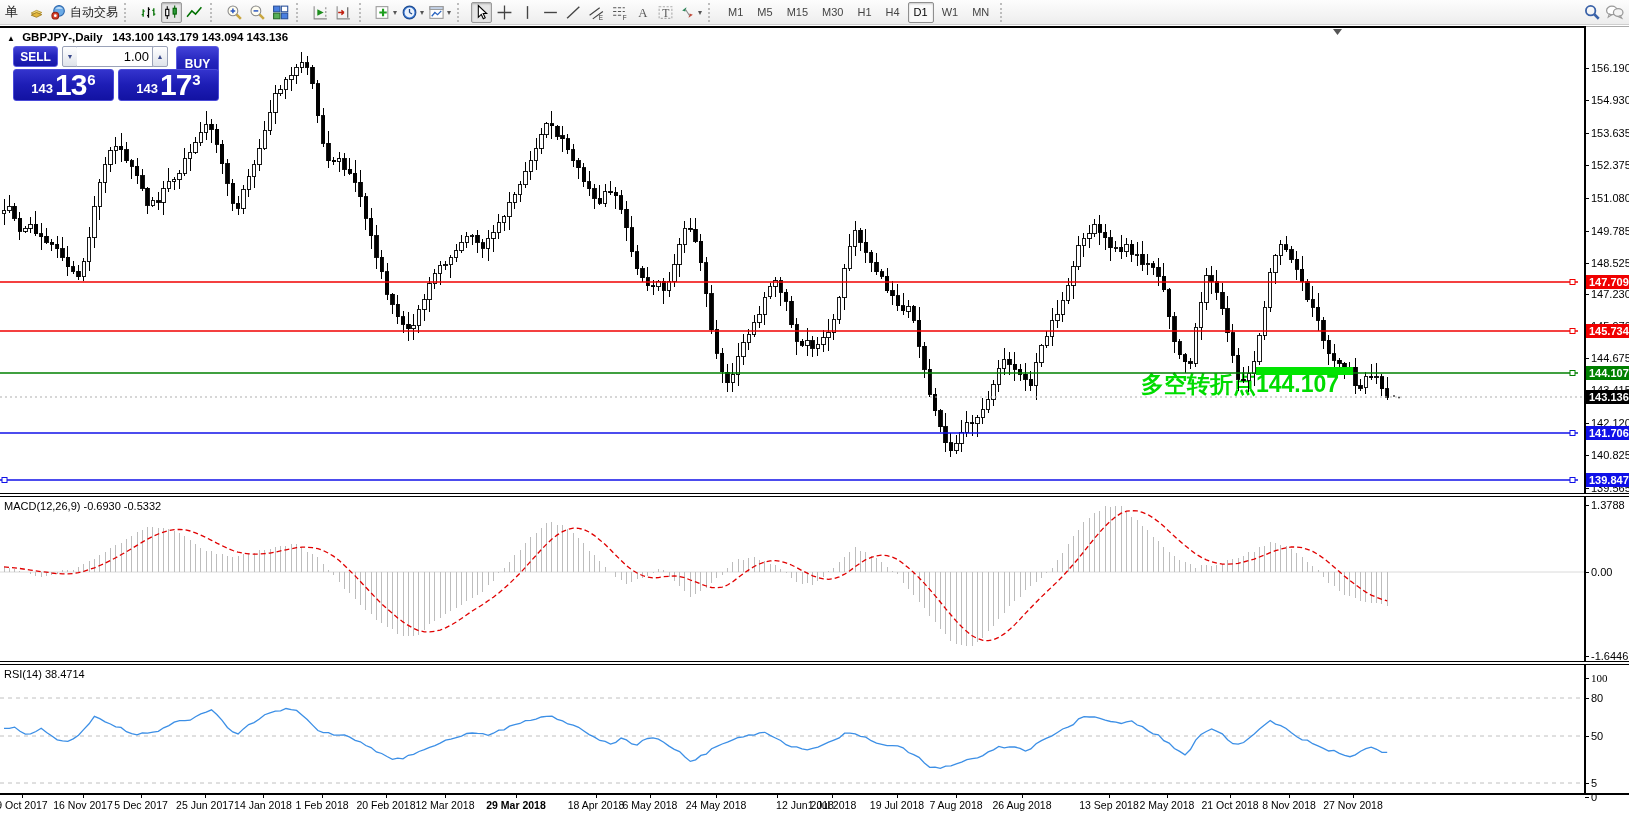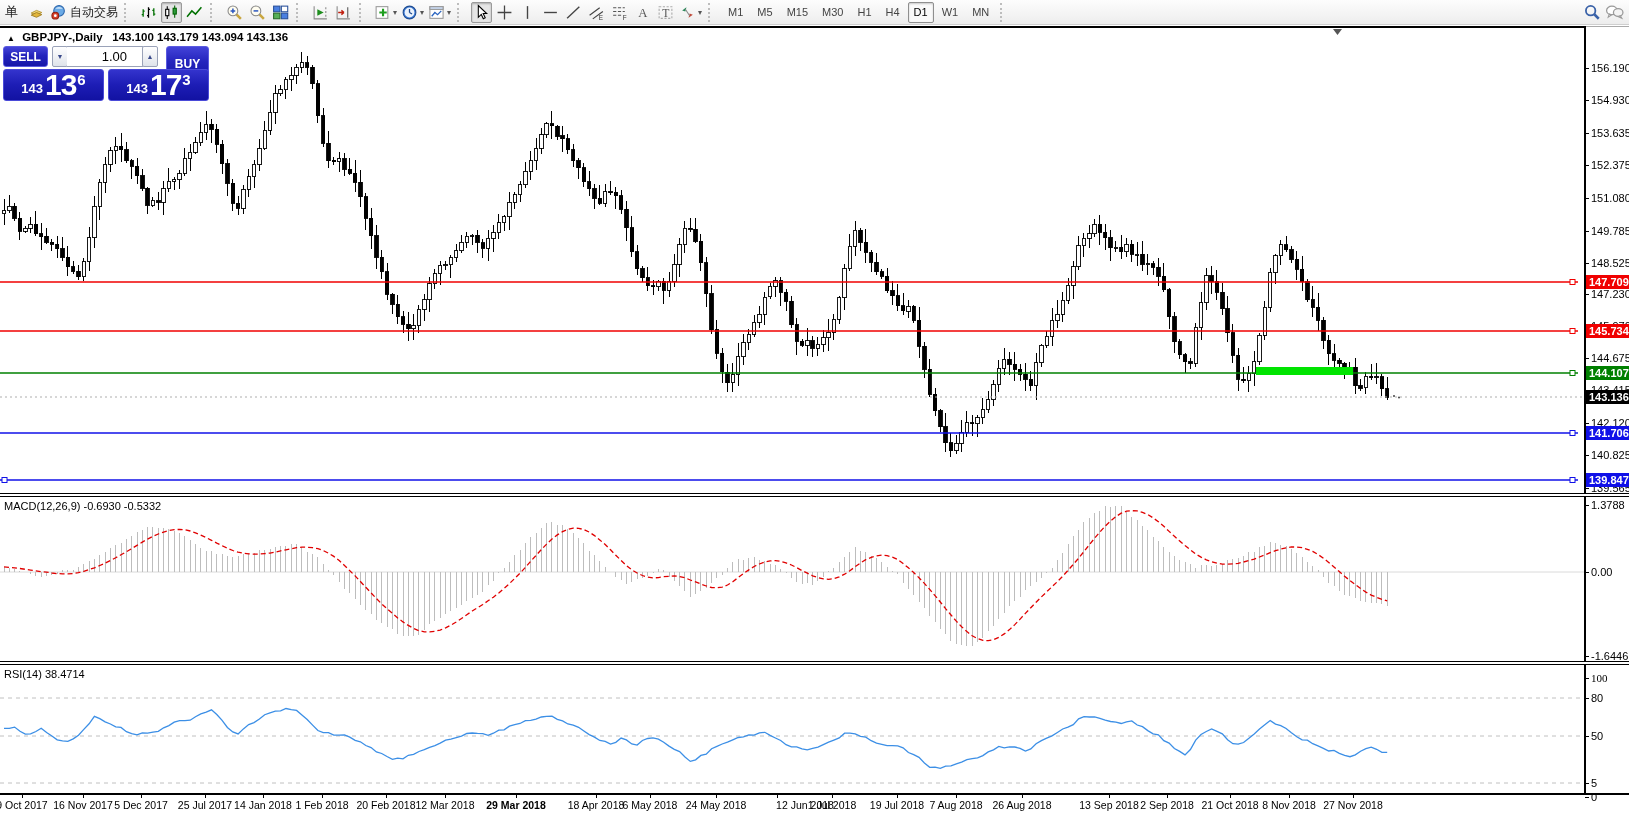--- a/index.html
+++ b/index.html
@@ -34,32 +34,32 @@
   .pricelabel{position:absolute;left:1586px;transform:translateY(-50%);color:#fff;font-size:11px;
               font-weight:bold;padding:1px 4px 1px 3px;line-height:12px;white-space:nowrap;}
   
   .ind-label{position:absolute;left:4px;font-size:11px;color:#000;}
   
   #annotation{position:absolute;font-weight:bold;white-space:nowrap;}
   
   .dlabel{position:absolute;top:799px;font-size:10.5px;color:#000;transform:translateX(-50%);white-space:nowrap;}
   .dtick{position:absolute;top:793px;width:1px;height:5px;background:#000;}
   
-  #trade-panel{position:absolute;left:3px;top:46px;width:206px;height:55px;}
+  #trade-panel{position:absolute;left:13px;top:46px;width:206px;height:55px;}
   .tp-btn{position:absolute;color:#fff;font-weight:bold;display:flex;align-items:center;justify-content:center;
           background:linear-gradient(180deg,#4343d8 0%,#2424bd 45%,#1616a8 100%);
           border:1px solid #5a5ae0;border-radius:3px;box-sizing:border-box;}
   #sell-btn{left:0;top:0;width:45px;height:21px;font-size:12px;}
   #buy-btn{left:163px;top:0;width:43px;height:35px;font-size:12px;}
   .tp-spin{position:absolute;top:0;width:16px;height:21px;background:linear-gradient(#ffffff,#dfe3ea);
            border:1px solid #9aa2b8;border-radius:2px;display:flex;align-items:center;justify-content:center;
            font-size:7px;color:#3a4a8a;box-sizing:border-box;}
   #vol-down{left:49px;} #vol-up{left:139px;}
   #vol-input{position:absolute;left:64px;top:0;width:76px;height:21px;border:1px solid #9aa2b8;border-left:none;border-right:none;
-             box-sizing:border-box;font-family:"Liberation Sans",sans-serif;font-size:13px;text-align:right;padding-right:16px;color:#000;}
+             box-sizing:border-box;font-family:"Liberation Sans",sans-serif;font-size:13px;text-align:right;padding-right:4px;color:#000;}
   .tp-tile{position:absolute;top:23px;height:32px;color:#fff;border:1px solid #4a4ad8;border-radius:3px;
            background:linear-gradient(180deg,#3333cd 0%,#1d1db5 50%,#1212a2 100%);
            display:flex;align-items:flex-end;justify-content:center;box-sizing:border-box;padding-bottom:1px;}
   #sell-tile{left:0;width:101px;} #buy-tile{left:105px;width:101px;}
   .tile-small{font-size:13px;font-weight:bold;line-height:20px;margin-right:2px;}
   .tile-big{font-size:30px;font-weight:bold;line-height:28px;letter-spacing:-1px;}
   .tile-sup{font-size:15px;font-weight:bold;line-height:14px;position:relative;top:-12px;margin-left:1px;}
 </style>
 </head>
 <body>
@@ -281,20 +281,21 @@
     <div id="buy-tile" class="tp-tile">
       <span class="tile-small">143</span>
       <span class="tile-big">17</span>
       <span class="tile-sup">3</span>
     </div>
   </div>
 
   <div class="ind-label" style="top:500px;">MACD(12,26,9) -0.6930 -0.5332</div>
   <div class="ind-label" style="top:668px;">RSI(14) 38.4714</div>
 
+  <div id="annotation" style="left: 1141px; top: 369px; color: rgb(0, 220, 0); font-size: 23px;">多空转折点144.107</div>
 
   <div id="sep1" class="pane-sep"></div>
   <div id="sep2" class="pane-sep"></div>
   <div id="bottom-line"></div>
 
   <div id="price-axis">
       <div class="ptick" style="top: 68px;">156.190</div>
       <div class="ptick-dash" style="top: 68px;"></div>
       <div class="ptick" style="top: 100px;">154.930</div>
       <div class="ptick-dash" style="top: 100px;"></div>
@@ -345,21 +346,21 @@
       <div class="pricelabel" style="top: 480px; background: rgb(16, 16, 232);">139.847</div>
       <div class="pricelabel" style="top: 397px; background: rgb(0, 0, 0);">143.136</div>
     </div>
   <div id="date-axis">
       <div class="dlabel" style="left: 22px;">9 Oct 2017</div>
       <div class="dtick" style="left: 22px;"></div>
       <div class="dlabel" style="left: 83px;">16 Nov 2017</div>
       <div class="dtick" style="left: 83px;"></div>
       <div class="dlabel" style="left: 141px;">5 Dec 2017</div>
       <div class="dtick" style="left: 141px;"></div>
-      <div class="dlabel" style="left: 205px;">25 Jul 2017</div>
+      <div class="dlabel" style="left: 205px;">25 Jun 2017</div>
       <div class="dtick" style="left: 205px;"></div>
       <div class="dlabel" style="left: 263px;">14 Jan 2018</div>
       <div class="dtick" style="left: 263px;"></div>
       <div class="dlabel" style="left: 322px;">1 Feb 2018</div>
       <div class="dtick" style="left: 322px;"></div>
       <div class="dlabel" style="left: 386px;">20 Feb 2018</div>
       <div class="dtick" style="left: 386px;"></div>
       <div class="dlabel" style="left: 445px;">12 Mar 2018</div>
       <div class="dtick" style="left: 445px;"></div>
       <div class="dlabel" style="left: 516px; font-weight: bold;">29 Mar 2018</div>
@@ -375,21 +376,21 @@
       <div class="dlabel" style="left: 832px;">1 Jul 2018</div>
       <div class="dtick" style="left: 832px;"></div>
       <div class="dlabel" style="left: 897px;">19 Jul 2018</div>
       <div class="dtick" style="left: 897px;"></div>
       <div class="dlabel" style="left: 956px;">7 Aug 2018</div>
       <div class="dtick" style="left: 956px;"></div>
       <div class="dlabel" style="left: 1022px;">26 Aug 2018</div>
       <div class="dtick" style="left: 1022px;"></div>
       <div class="dlabel" style="left: 1109px;">13 Sep 2018</div>
       <div class="dtick" style="left: 1109px;"></div>
-      <div class="dlabel" style="left: 1167px;">2 Sep 2018</div>
+      <div class="dlabel" style="left: 1167px;">2 May 2018</div>
       <div class="dtick" style="left: 1167px;"></div>
       <div class="dlabel" style="left: 1230px;">21 Oct 2018</div>
       <div class="dtick" style="left: 1230px;"></div>
       <div class="dlabel" style="left: 1289px;">8 Nov 2018</div>
       <div class="dtick" style="left: 1289px;"></div>
       <div class="dlabel" style="left: 1353px;">27 Nov 2018</div>
       <div class="dtick" style="left: 1353px;"></div>
     </div>
 <svg id="chart-svg" width="1584" height="766" viewBox="0 27 1584 766">
       <g shape-rendering="crispEdges">

